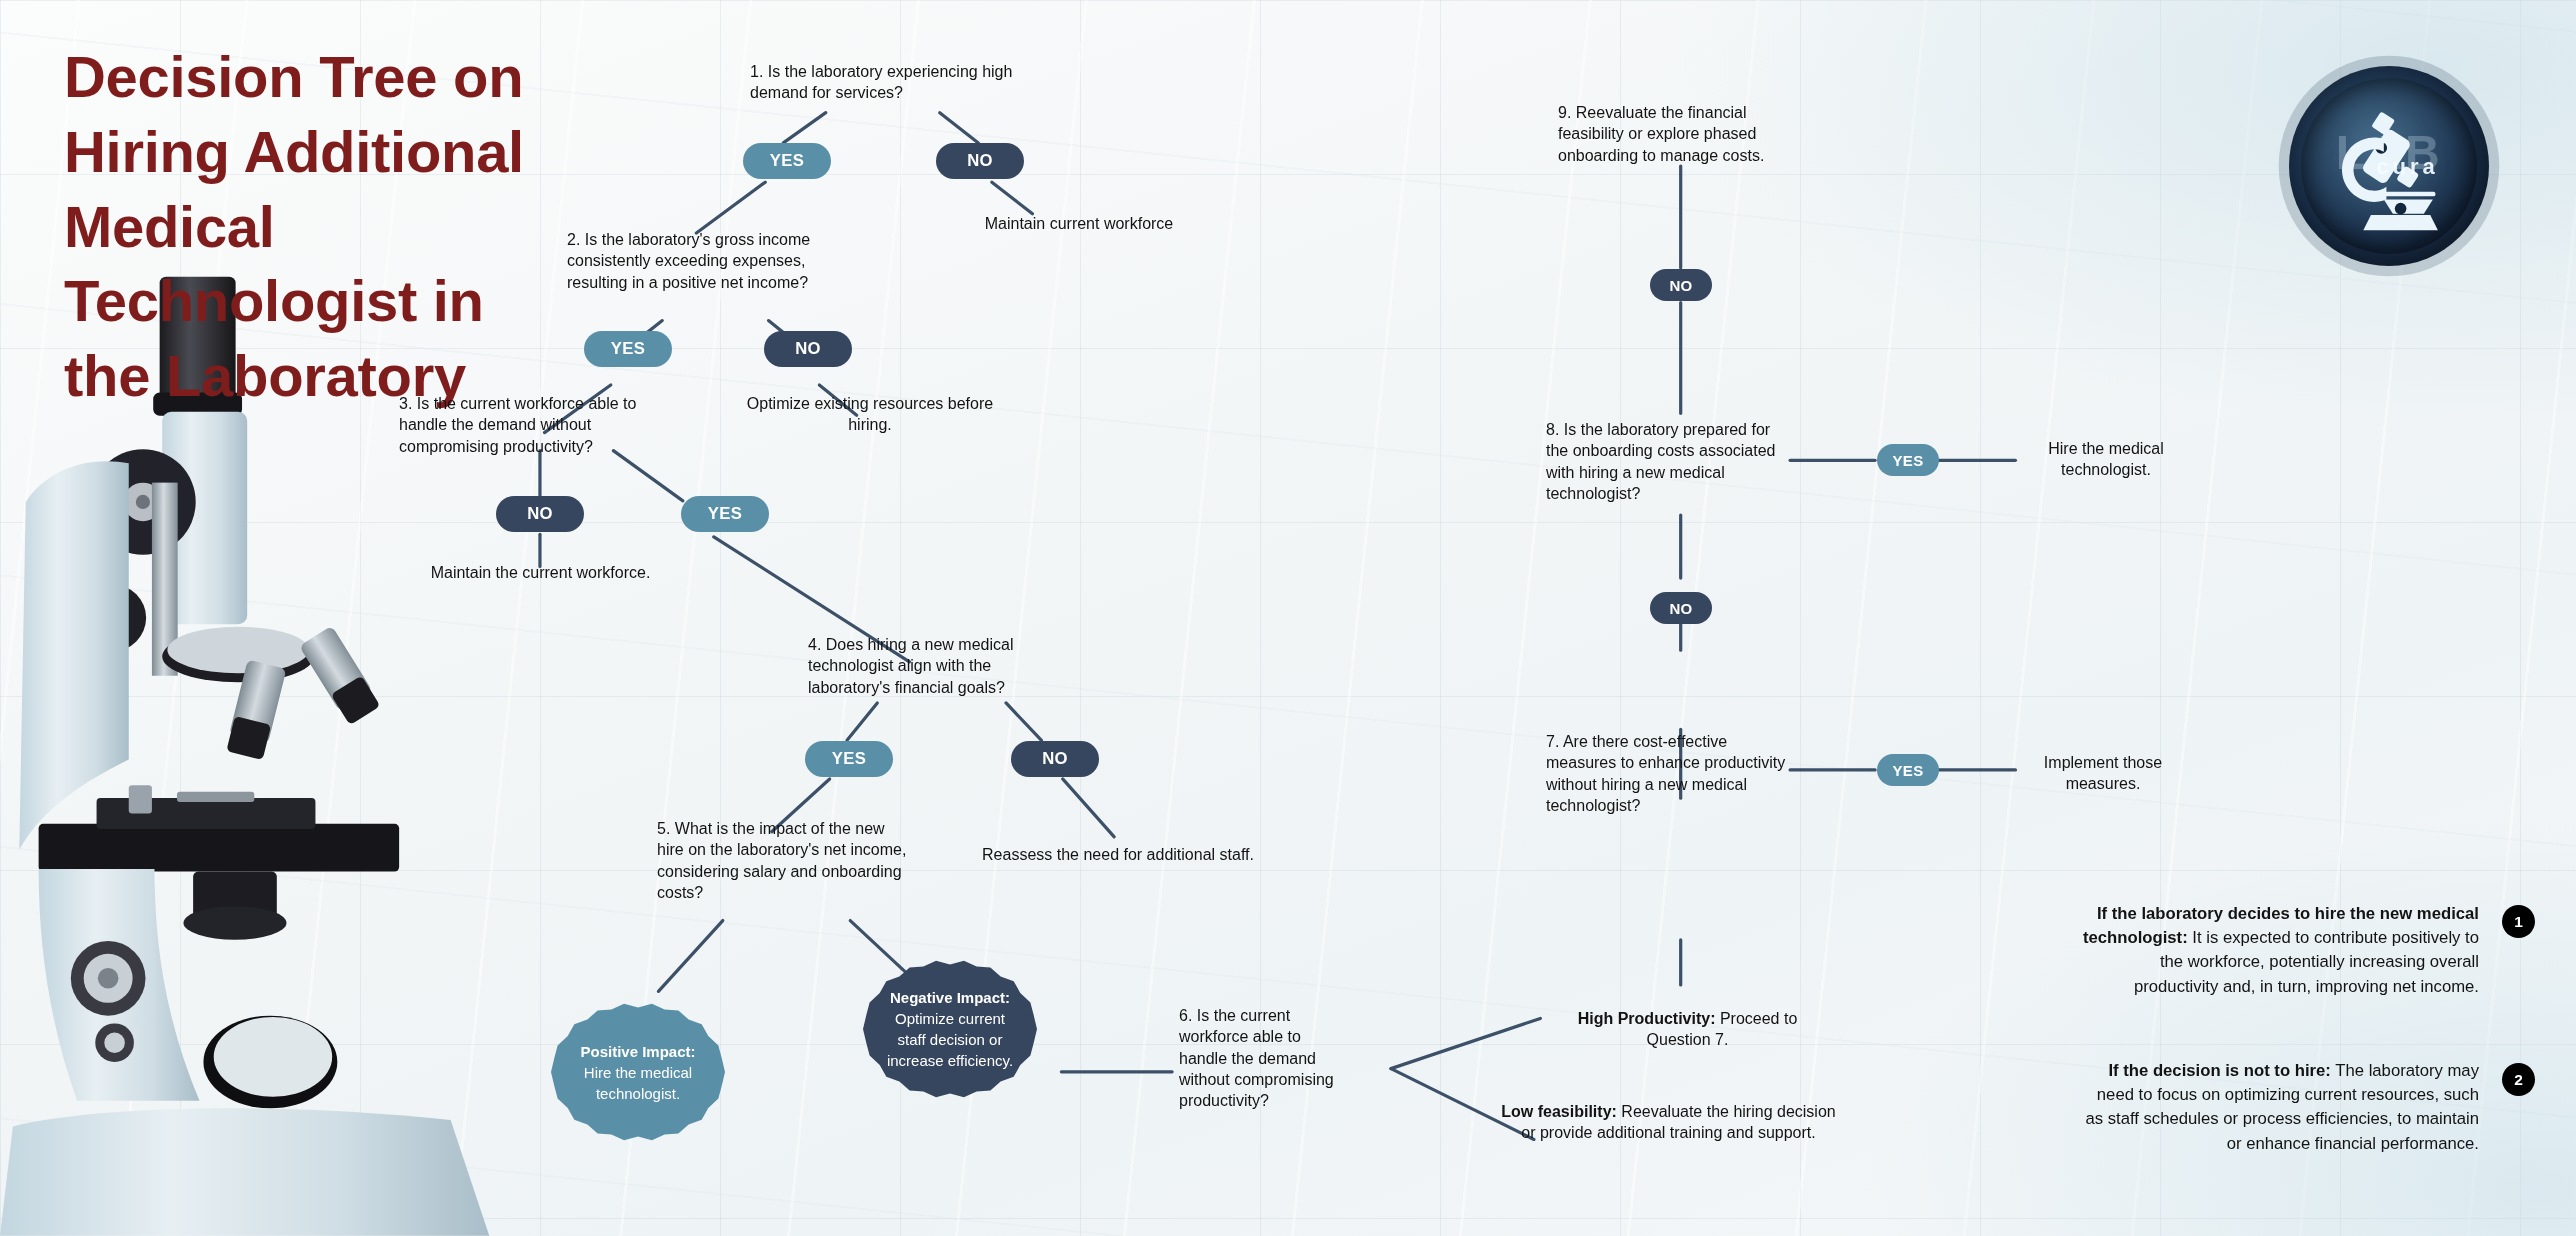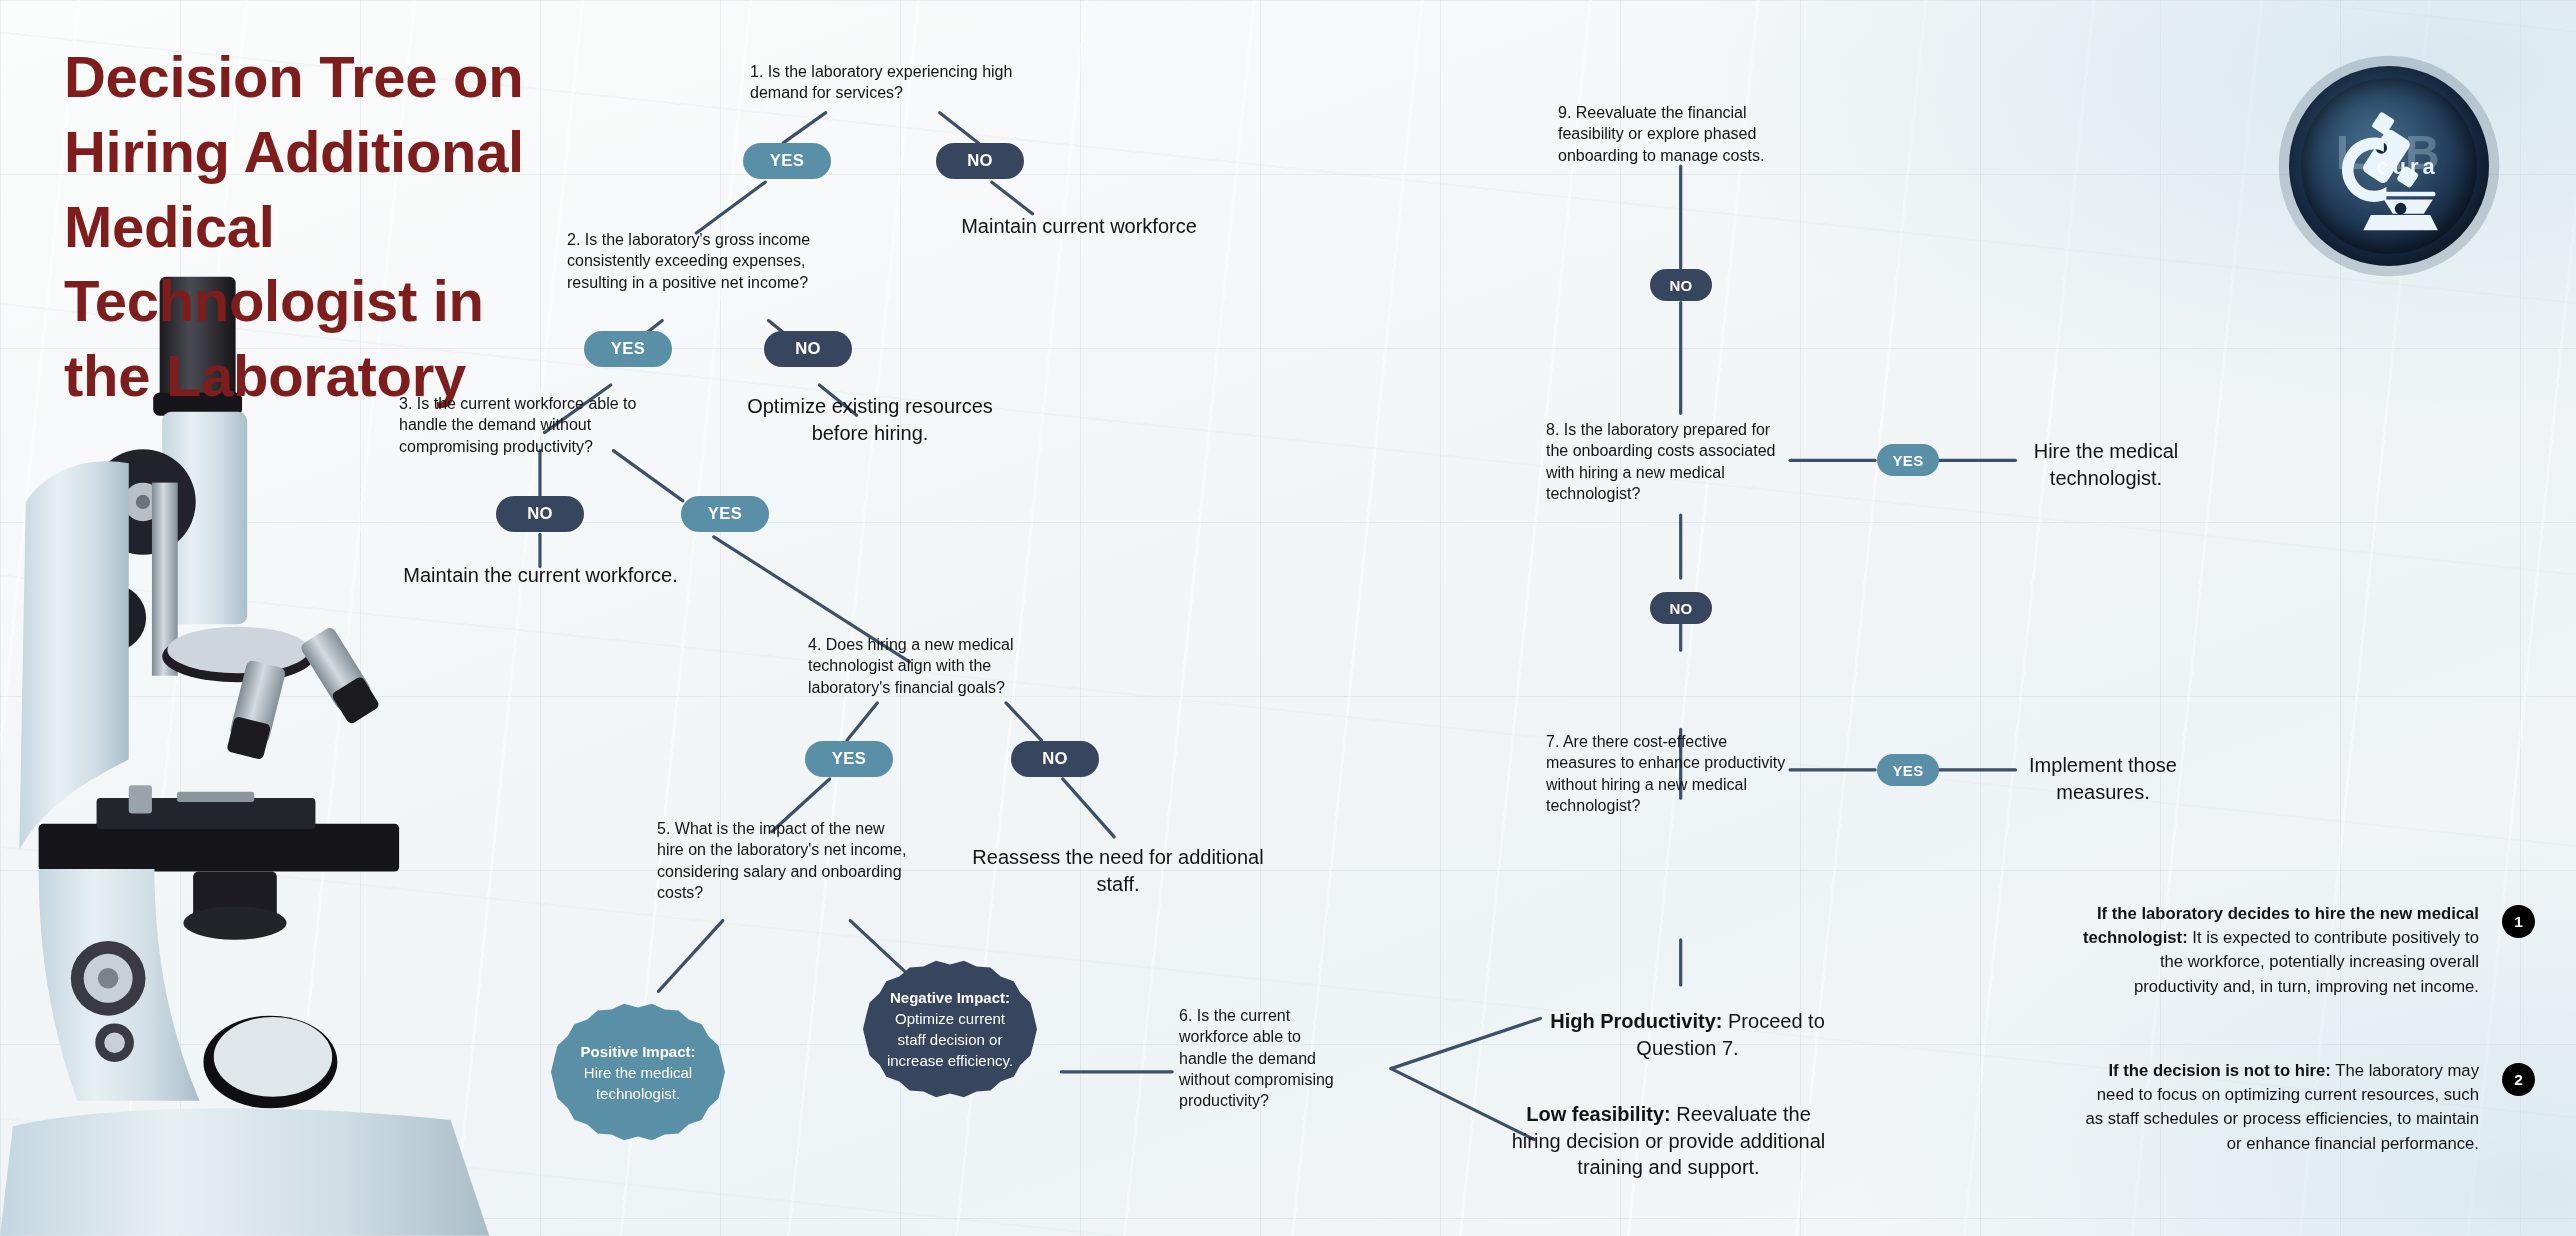--- a/index.html
+++ b/index.html
@@ -75,21 +75,21 @@
   
   #links{position:absolute;inset:0;width:2576px;height:1236px;pointer-events:none;}
 
   
   .qnode{
     position:absolute;color:#131313;
     font-size:16px;line-height:1.33;
   }
   .onode{
     position:absolute;text-align:center;color:#131313;
-    font-size:20px;line-height:1.33;
+    font-size:16px;line-height:1.33;
   }
   .onode b{font-weight:700;}
 
   
   .pill{
     position:absolute;display:flex;align-items:center;justify-content:center;
     color:#fff;font-size:16.7px;letter-spacing:0.3px;border-radius:643px;
     height:36px;width:88px;font-weight:bold;
   }
   .pill.yes{background:#5a8fa8;}

